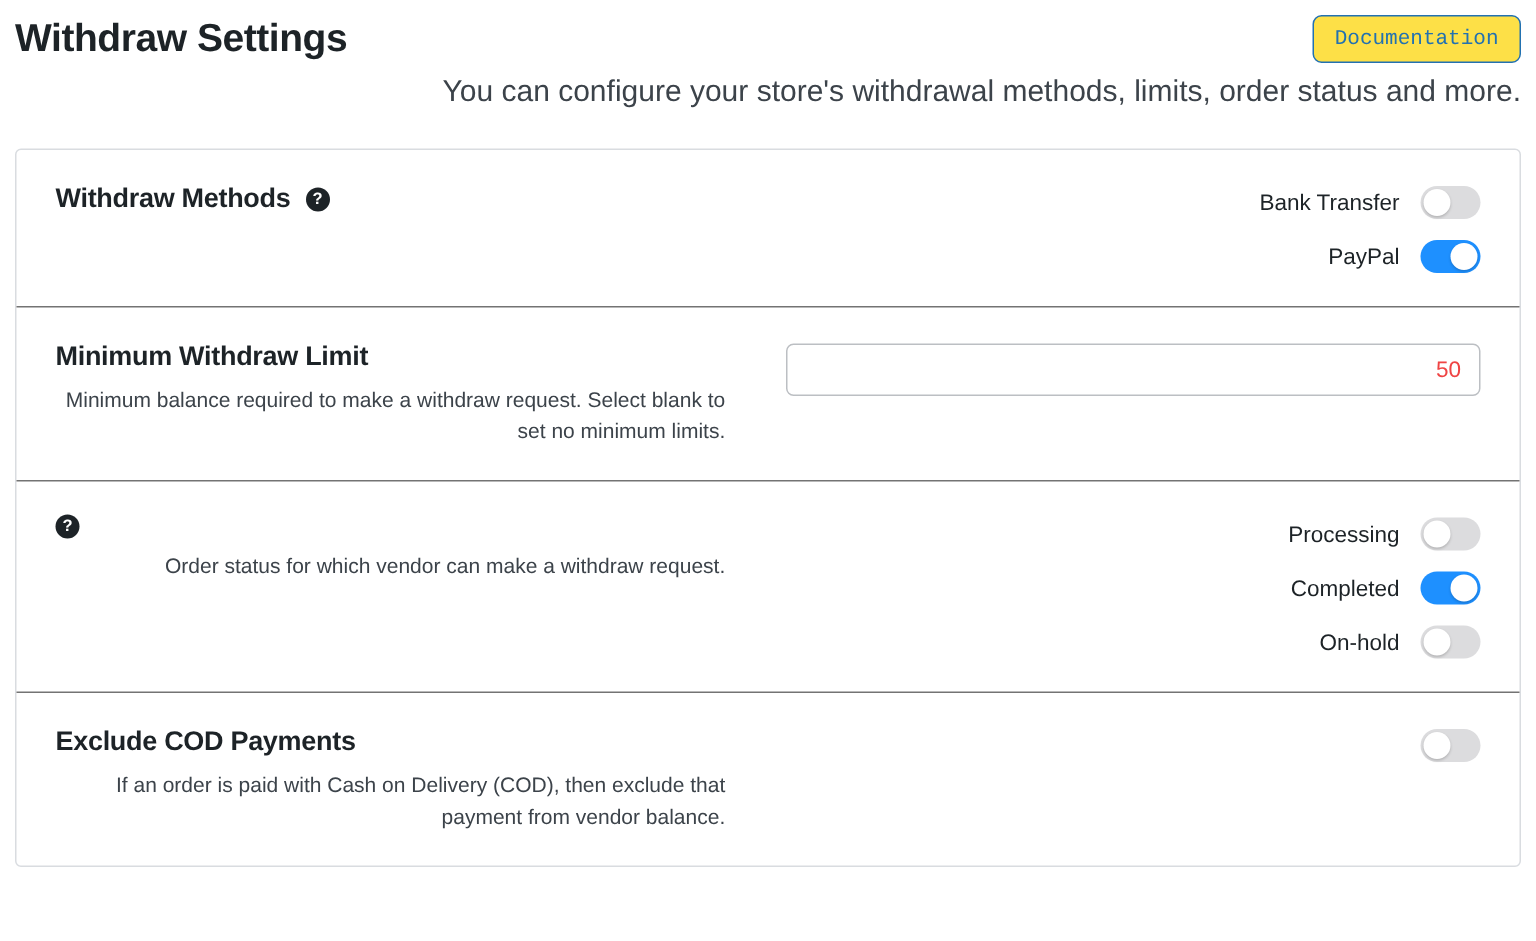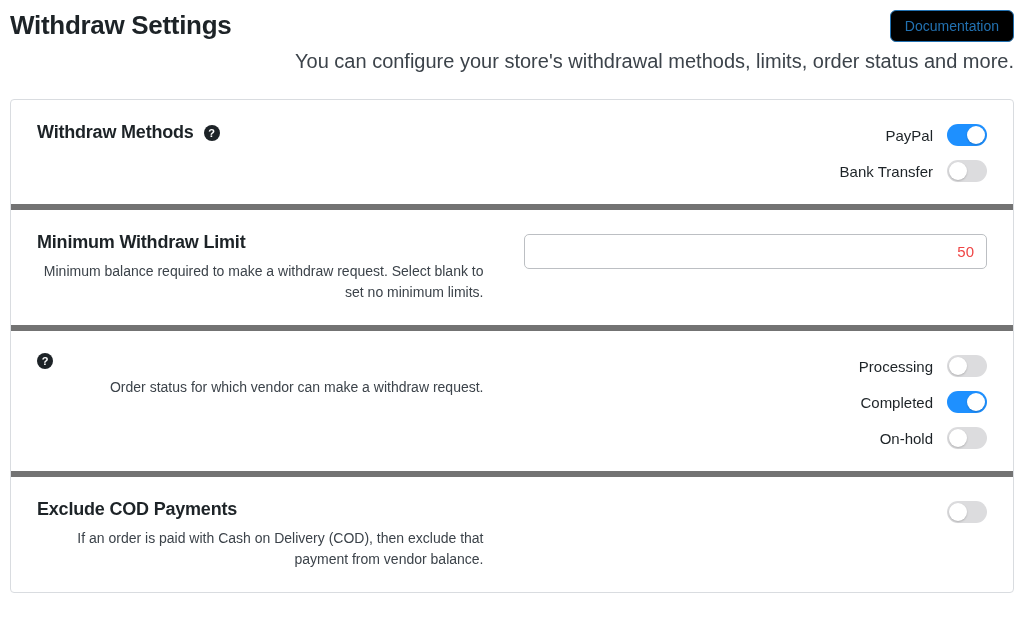--- a/index.html
+++ b/index.html
@@ -21,39 +21,39 @@
       margin-bottom: 8px;
     }
     .page-title {
       font-size: 26px;
       font-weight: 800;
       letter-spacing: -0.3px;
     }
     .doc-button {
       border: 1px solid #2271b1;
       color: #2271b1;
-      background: #000000;
+      background: #fde047;
       border-radius: 6px;
       padding: 7px 14px;
       font-size: 14px;
       cursor: pointer;
-      font-family: Liberation Sans, sans-serif;
+      font-family: Liberation Mono, monospace;
     }
     .subtitle {
       font-size: 20px;
       color: #3c434a;
       margin-bottom: 26px;
     }
     .panel {
       border: 1px solid #d9dce0;
       border-radius: 4px;
     }
     .section {
       padding: 22px 26px;
-      border-bottom: 6px solid #737373;
+      border-bottom: 1px solid #737373;
       display: flex;
       gap: 40px;
       align-items: flex-start;
     }
     .section:last-child {
       border-bottom: none;
     }
     .section-left {
       flex: 0 0 47%;
     }
@@ -155,31 +155,31 @@
 
   <div class="section">
     <div class="section-left">
       <div class="section-title-row">
         <h2 class="section-title">Withdraw Methods</h2>
         <span class="help-icon">?</span>
       </div>
     </div>
     <div class="section-right">
       <div class="toggle-row">
+        <span class="toggle-label">Bank Transfer</span>
+        <div class="toggle">
+            <div class="toggle-knob"></div>
+          </div>
+      </div>
+      <div class="toggle-row">
         <span class="toggle-label">PayPal</span>
         <div class="toggle on">
             <div class="toggle-knob"></div>
           </div>
       </div>
-      <div class="toggle-row">
-        <span class="toggle-label">Bank Transfer</span>
-        <div class="toggle">
-            <div class="toggle-knob"></div>
-          </div>
-      </div>
     </div>
   </div>
 
   <div class="section">
     <div class="section-left">
       <div class="section-title-row">
         <h2 class="section-title">Minimum Withdraw Limit</h2>
       </div>
       <p class="section-desc">Minimum balance required to make a withdraw request. Select blank to set no minimum limits.</p>
     </div>

